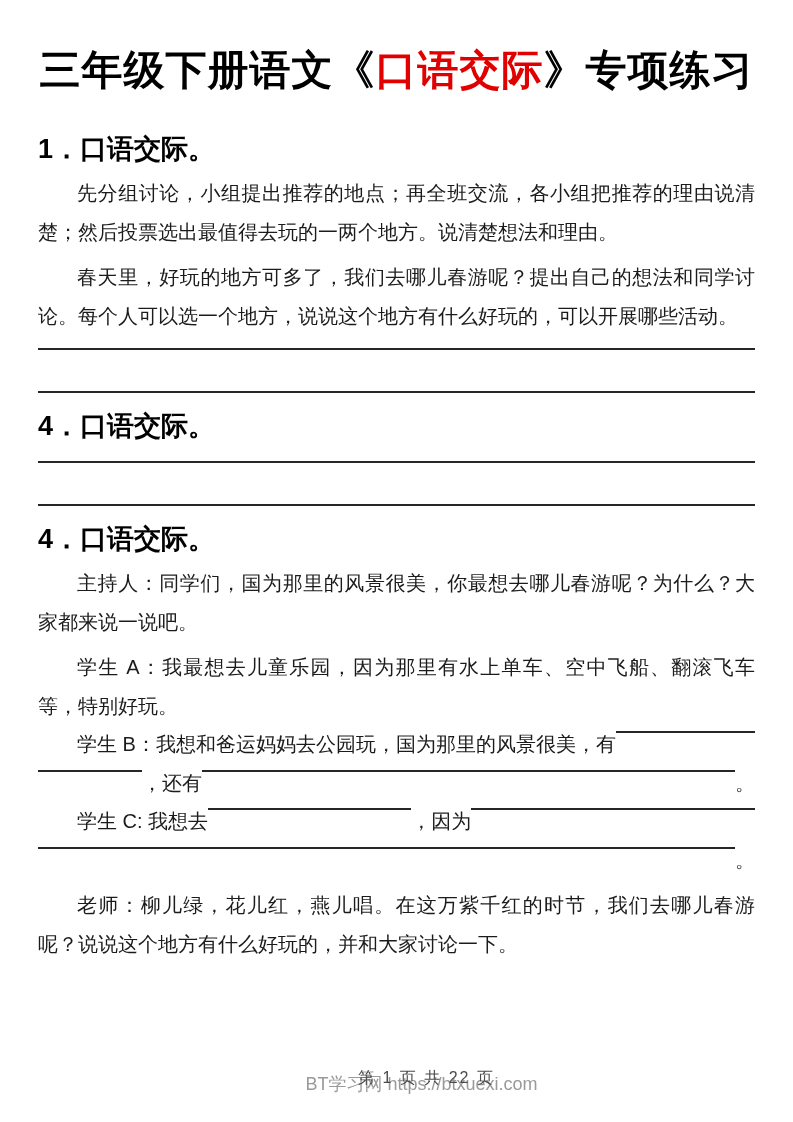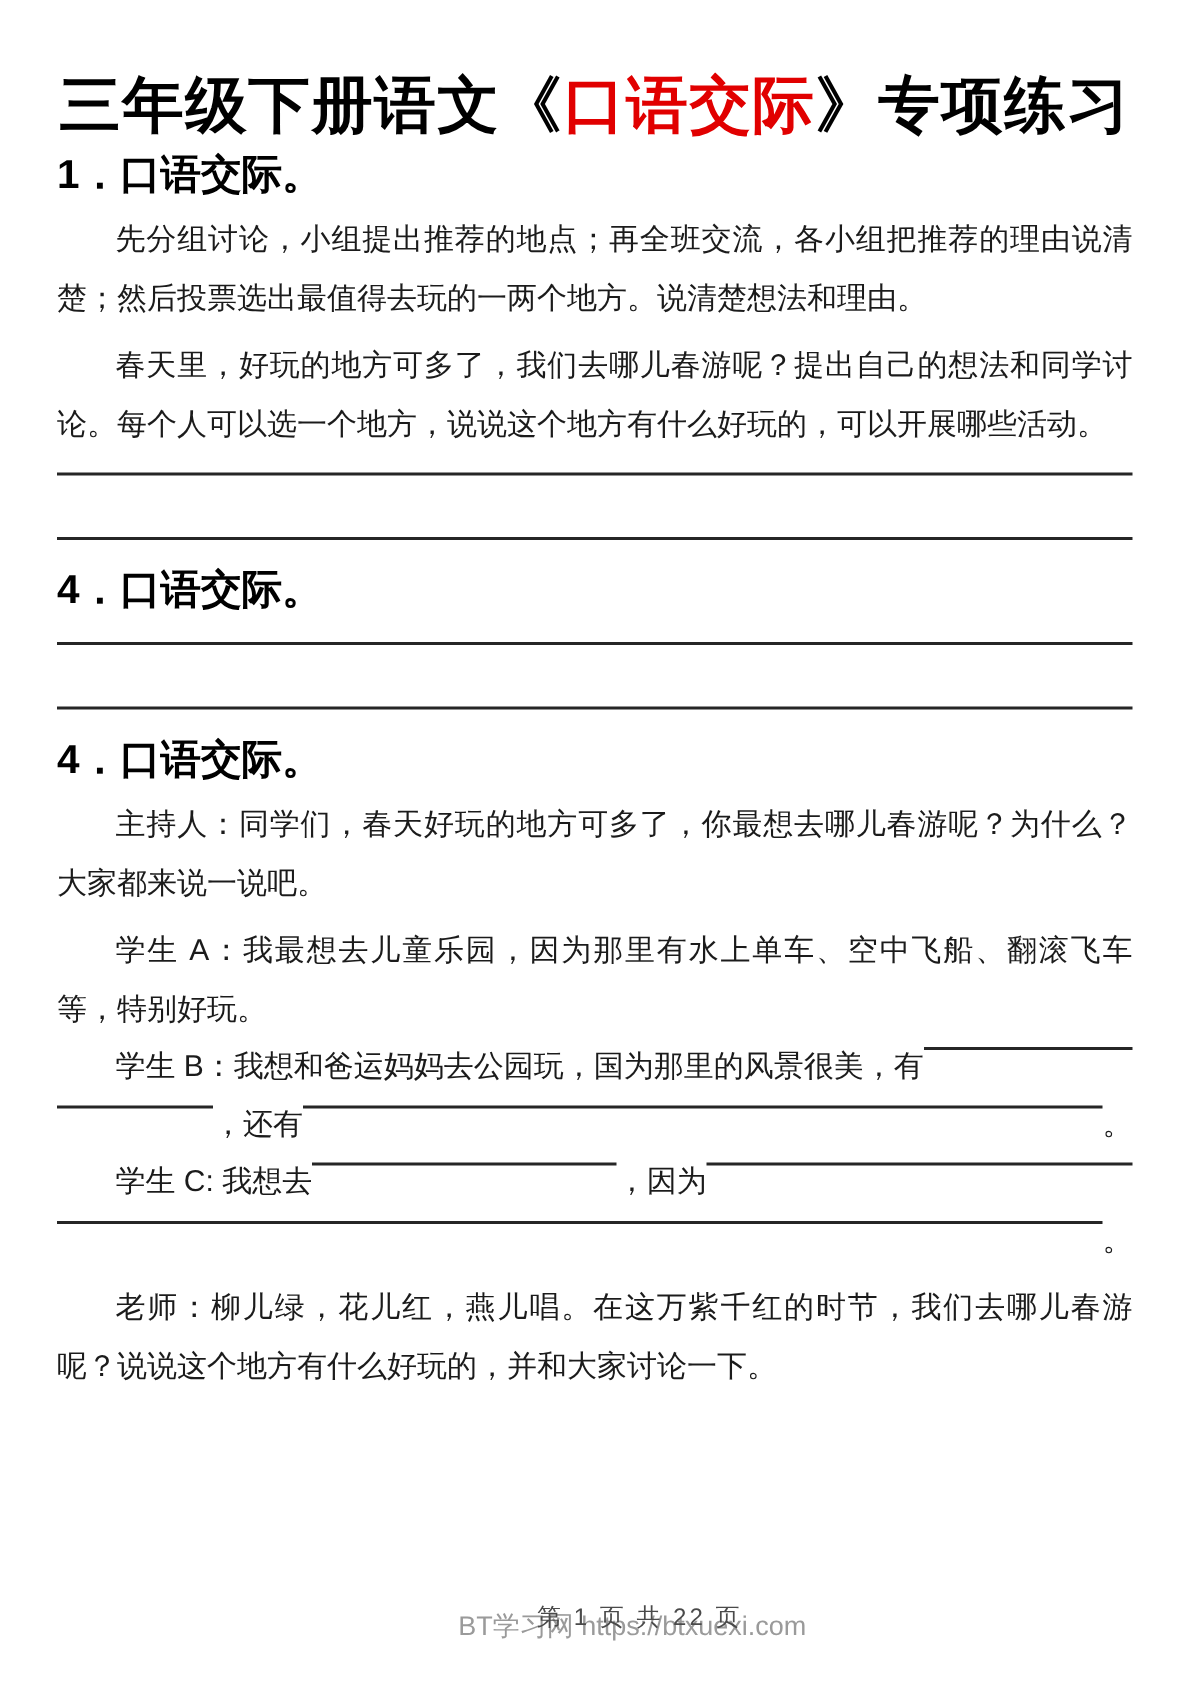--- a/index.html
+++ b/index.html
@@ -26,21 +26,21 @@
     white-space: nowrap;
   }
   .title .red { color: var(--accent-red, #e10000); }
   .sechead {
     margin: 0;
     font-size: 27px;
     line-height: 36px;
     font-weight: 800;
     color: #000000;
   }
-  .mt-s1 { }
+  .mt-s1 { margin-top: 33px; }
   .mt-s2 { margin-top: 15px; }
   .mt-s3 { margin-top: 15px; }
   .mt-s4 { margin-top: 9px; }
   .para {
     margin: 7px 0 0 0;
     font-size: 20px;
     line-height: 38.5px;
     text-indent: 39px;
     text-align: justify;
     color: #1b1b1b;
@@ -108,21 +108,21 @@
   <p class="para">先分组讨论，小组提出推荐的地点；再全班交流，各小组把推荐的理由说清楚；然后投票选出最值得去玩的一两个地方。说清楚想法和理由。</p>
   <p class="para">春天里，好玩的地方可多了，我们去哪儿春游呢？提出自己的想法和同学讨论。每个人可以选一个地方，说说这个地方有什么好玩的，可以开展哪些活动。</p>
   <div class="ansline gap-a1"></div>
   <div class="ansline gap-a2"></div>
 
   <h2 class="sechead mt-s2">4．口语交际。</h2>
   <div class="ansline gap-b1"></div>
   <div class="ansline gap-b2"></div>
 
   <h2 class="sechead mt-s3">4．口语交际。</h2>
-  <p class="para">主持人：同学们，春天好玩的地方可多了，你最想去哪儿春游呢？为什么？大家都来说一说吧。</p>
+  <p class="para">主持人：同学们，国为那里的风景很美，你最想去哪儿春游呢？为什么？大家都来说一说吧。</p>
   <p class="para">学生 A：我最想去儿童乐园，因为那里有水上单车、空中飞船、翻滚飞车等，特别好玩。</p>
 
   <div class="row indent">
     <span class="txt">学生 B：我想和爸运妈妈去公园玩，国为那里的风景很美，有</span>
     <span class="blank grow"></span>
   </div>
   <div class="row">
     <span class="blank w104"></span>
     <span class="txt">，还有</span>
     <span class="blank grow"></span>

